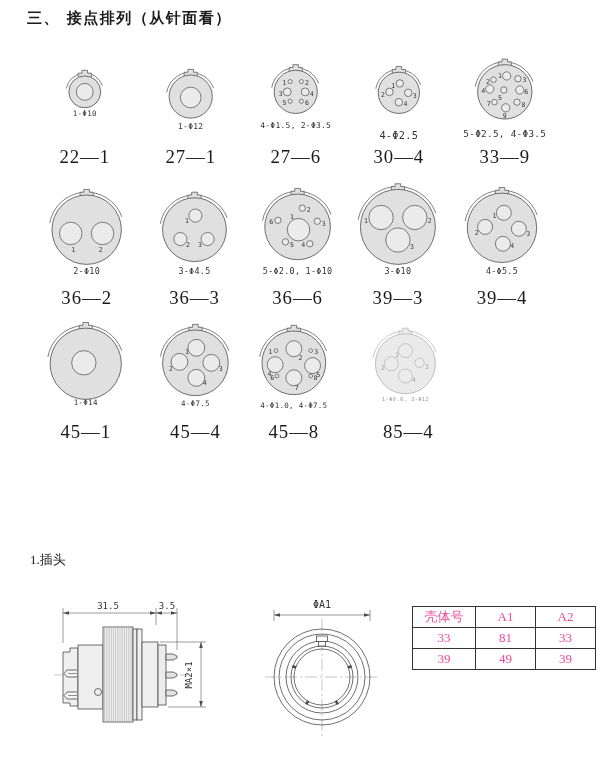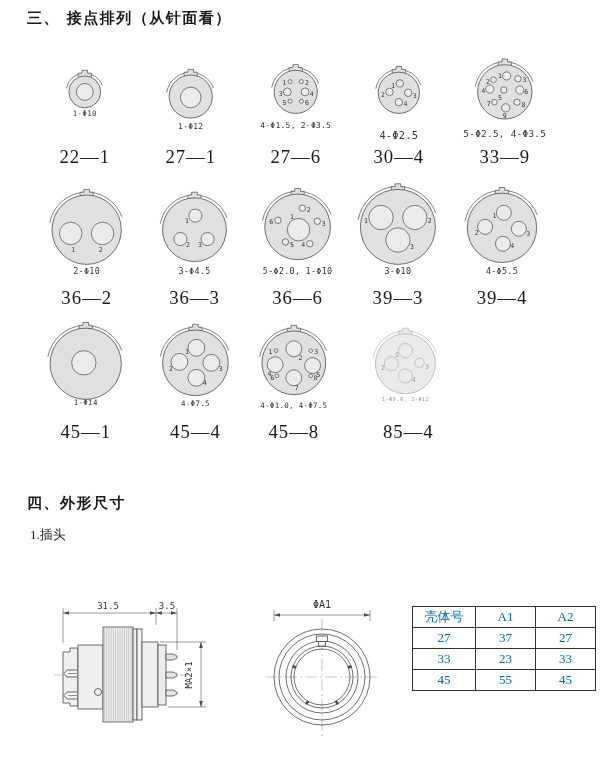--- a/index.html
+++ b/index.html
@@ -9,21 +9,21 @@
              font-size:15px;color:#1a1a1a;letter-spacing:1.5px;white-space:nowrap;}
   .serif-line{position:absolute;font-family:"Liberation Serif",serif;font-size:13px;color:#222;white-space:nowrap;}
   svg{position:absolute;overflow:visible;}
   .clabel{font-family:"DejaVu Sans Mono",monospace;fill:#3a3a3a;letter-spacing:0.3px;}
   .cname{font-family:"Liberation Serif",serif;font-size:20px;fill:#1a1a1a;letter-spacing:1px;}
   .pnum{font-family:"DejaVu Sans Mono",monospace;font-size:7px;fill:#333;}
   .dimtext{font-family:"DejaVu Sans Mono",monospace;font-size:9px;fill:#333;}
   .dims-table-wrap{position:absolute;left:412px;top:606px;}
   .dims-table{border-collapse:collapse;table-layout:fixed;font-family:"Liberation Serif",serif;}
   .dims-table th,.dims-table td{border:1px solid #333;text-align:center;vertical-align:middle;
-      font-weight:normal;font-size:13px;color:#0369a1;height:20px;padding:0;}
+      font-weight:normal;font-size:13px;color:#ec4899;height:20px;padding:0;}
   .col-a{width:63px}.col-b{width:60px}.col-c{width:60px}
 </style>
 </head>
 <body>
 
 <div class="page">
 
   <div class="sec-title" style="left:27px;top:9px;">三、 接点排列（从针面看）</div>
 
   <svg id="s3svg" style="left:0;top:30px;" width="613" height="450" viewBox="0 30 613 480">
@@ -229,22 +229,21 @@
         <text x="388" y="392.5" text-anchor="middle" class="pnum" fill="#a0a0a0" style="fill: rgb(160, 160, 160);">2</text>
         <circle cx="427" cy="385" r="5" fill="#ebebeb" stroke="#b5b5b5" stroke-width="0.8"></circle>
         <text x="435" y="391.5" text-anchor="middle" class="pnum" fill="#a0a0a0" style="fill: rgb(160, 160, 160);">3</text>
         <circle cx="412" cy="399" r="7.5" fill="#ebebeb" stroke="#b5b5b5" stroke-width="0.8"></circle>
         <text x="421" y="405.5" text-anchor="middle" class="pnum" fill="#a0a0a0" style="fill: rgb(160, 160, 160);">4</text>
         <text x="412" y="426" text-anchor="middle" class="clabel" font-size="6" style="fill: rgb(160, 160, 160);">1-Φ9.0, 3-Φ12</text>
         <text x="415" y="465" text-anchor="middle" class="cname">85—4</text>
       </g>
     </svg>
 
-  <div class="sec-title" style="left:27px;top:494px;">四、外形尺寸</div>
-  <div class="serif-line" style="left:30px;top:526px;text-align:center;">1.插头</div>
+  <div class="serif-line" style="left:30px;top:551px;text-align:center;">1.插头</div>
 
   <svg id="sideSvg" style="left:40px;top:595px;" width="200" height="165" viewBox="0 0 200 165">
     <g id="sideShapes">
         <line x1="14" y1="80" x2="148" y2="80" stroke="#888" stroke-width="0.5" stroke-dasharray="10 3 2 3"></line>
         <path d="M38 53 L30 53 L30 57 L23 57 L23 108 L30 108 L30 111 L38 111 Z" fill="#efefef" stroke="#4a4a4a" stroke-width="0.8"></path>
         <path d="M37 75 L27 75 L24 78.5 L27 82 L37 82" fill="#f4f4f4" stroke="#4a4a4a" stroke-width="0.8"></path>
         <line x1="28" y1="78.5" x2="37" y2="78.5" stroke="#4a4a4a" stroke-width="0.6"></line>
         <path d="M37 97 L27 97 L24 100.5 L27 104 L37 104" fill="#f4f4f4" stroke="#4a4a4a" stroke-width="0.8"></path>
         <line x1="28" y1="100.5" x2="37" y2="100.5" stroke="#4a4a4a" stroke-width="0.6"></line>
         <rect x="38" y="50" width="25" height="64" fill="#efefef" stroke="#4a4a4a" stroke-width="0.8"></rect>
@@ -320,31 +319,26 @@
           <col class="col-b">
           <col class="col-c">
         </colgroup>
       <tbody id="tblBody">
           <tr>
             <th>壳体号</th>
             <th>A1</th>
             <th>A2</th>
           </tr>
           <tr>
-            <td>27</td>
-            <td>37</td>
-            <td>27</td>
-          </tr>
-          <tr>
             <td>33</td>
-            <td>23</td>
+            <td>81</td>
             <td>33</td>
           </tr>
           <tr>
-            <td>45</td>
-            <td>55</td>
-            <td>45</td>
+            <td>39</td>
+            <td>49</td>
+            <td>39</td>
           </tr>
         </tbody>
     </table>
   </div>
 
 </div>
 
 </body></html>

